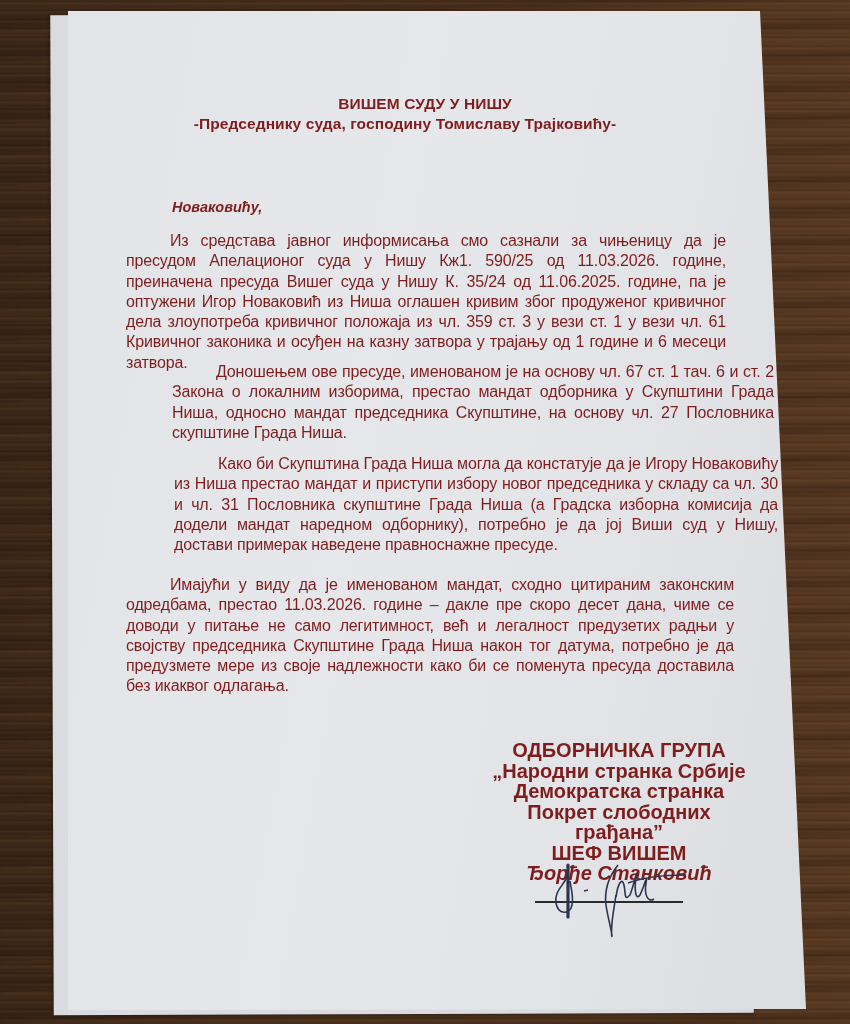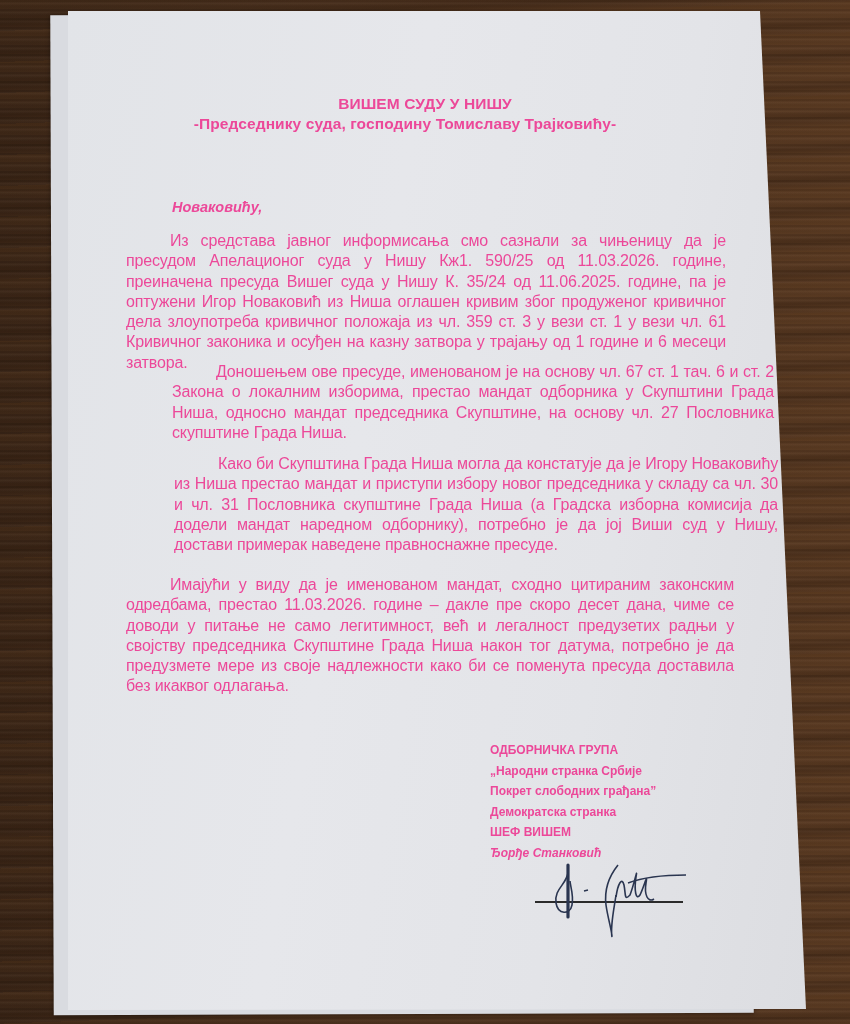--- a/index.html
+++ b/index.html
@@ -15,21 +15,21 @@
       position: absolute; left: 52px; top: 14px; width: 700px; height: 1000px;
       background: #d9dbe0; transform: rotate(-0.2deg);
       box-shadow: 0 1px 4px rgba(0,0,0,0.4);
     }
     .sheet {
       position: absolute; left: 68px; top: 11px; width: 738px; height: 999px;
       background: linear-gradient(100deg, #e2e4e8 0%, #e6e7eb 40%, #e3e4e8 70%, #dcdde1 100%);
       clip-path: polygon(0 0, 692px 0, 738px 998px, 0 999px);
       box-shadow: 0 2px 6px rgba(0,0,0,0.5);
     }
-    .page-content { position: absolute; left: 0; top: 0; width: 850px; height: 1024px; color: #ec4899; }
+    .page-content { position: absolute; left: 0; top: 0; width: 850px; height: 1024px; color: #7f1d1d; }
     .title {
       position: absolute; left: 0; width: 850px; text-align: center;
       font-weight: bold; font-size: 15.5px; letter-spacing: 0.1px;
     }
     .title.t1 { top: 95px; }
     .title.t2 { top: 115px; left: -20px; }
     .greeting {
       position: absolute; left: 172px; top: 199px;
       font-weight: bold; font-style: italic; font-size: 14.5px;
     }
@@ -39,22 +39,22 @@
       text-indent: 44px; letter-spacing: -0.15px;
     }
     .para.p1 { top: 231px; }
     .para.p2 { top: 362px; width: 602px; margin-left: 46px; }
     .para.p3 { top: 454px; width: 604px; margin-left: 48px; }
     .para.p4 { top: 575px; width: 608px; }
     .date-line {
       position: absolute; left: 162px; top: 806px; font-size: 14.5px;
     }
     .signature-block {
-      position: absolute; left: 490px; top: 740px; width: 258px; text-align: left;
-      font-weight: bold; font-size: 12px; line-height: 20.5px;
+      position: absolute; left: 490px; top: 740px; width: 258px; text-align: center;
+      font-weight: bold; font-size: 20px; line-height: 20.5px;
     }
     .signature-block .name { font-style: italic; }
     .sig-line {
       position: absolute; left: 535px; top: 901px; width: 148px; height: 1.5px;
       background: #2b2b2b;
     }
     .signature-svg { position: absolute; left: 540px; top: 855px; }
   </style>
 </head>
 <body>
@@ -70,22 +70,22 @@
 
   <div class="para p1">Из средстава јавног информисања смо сазнали за чињеницу да је пресудом Апелационог суда у Нишу Кж1. 590/25 од 11.03.2026. године, преиначена пресуда Вишег суда у Нишу К. 35/24 од 11.06.2025. године, па је оптужени Игор Новаковић из Ниша оглашен кривим због продуженог кривичног дела злоупотреба кривичног положаја из чл. 359 ст. 3 у вези ст. 1 у вези чл. 61 Кривичног законика и осуђен на казну затвора у трајању од 1 године и 6 месеци затвора.</div>
   <div class="para p2">Доношењем ове пресуде, именованом је на основу чл. 67 ст. 1 тач. 6 и ст. 2 Закона о локалним изборима, престао мандат одборника у Скупштини Града Ниша, односно мандат председника Скупштине, на основу чл. 27 Пословника скупштине Града Ниша.</div>
   <div class="para p3">Како би Скупштина Града Ниша могла да констатује да је Игору Новаковићу из Ниша престао мандат и приступи избору новог председника у складу са чл. 30 и чл. 31 Пословника скупштине Града Ниша (а Градска изборна комисија да додели мандат наредном одборнику), потребно је да јој Виши суд у Нишу, достави примерак наведене правноснажне пресуде.</div>
   <div class="para p4">Имајући у виду да је именованом мандат, сходно цитираним законским одредбама, престао 11.03.2026. године – дакле пре скоро десет дана, чиме се доводи у питање не само легитимност, већ и легалност предузетих радњи у својству председника Скупштине Града Ниша након тог датума, потребно је да предузмете мере из своје надлежности како би се поменута пресуда доставила без икаквог одлагања.</div>
 
 
   <div class="signature-block">
     <div>ОДБОРНИЧКА ГРУПА</div>
     <div>„Народни странка Србије</div>
+    <div>Демократска странка</div>
     <div>Покрет слободних грађана”</div>
-    <div>Демократска странка</div>
     <div>ШЕФ ВИШЕМ</div>
     <div class="name">Ђорђе Станковић</div>
   </div>
 
   <div class="sig-line"></div>
   <svg class="signature-svg" width="150" height="85" viewBox="0 0 150 85">
     <path d="M28 10 L28 62" stroke="#2a3550" stroke-width="3.2" fill="none" stroke-linecap="round"></path>
     <path d="M28 18 C26 30 14 34 16 48 C18 60 30 60 32 50 C34 40 30 30 30 26" stroke="#2a3550" stroke-width="1.6" fill="none"></path>
     <path d="M44 36 L48 35" stroke="#2a3550" stroke-width="1.4" fill="none"></path>
     <path d="M78 10 C70 20 64 34 66 50 C68 64 72 76 72 82 C70 72 74 54 76 40" stroke="#2a3550" stroke-width="1.6" fill="none"></path>

